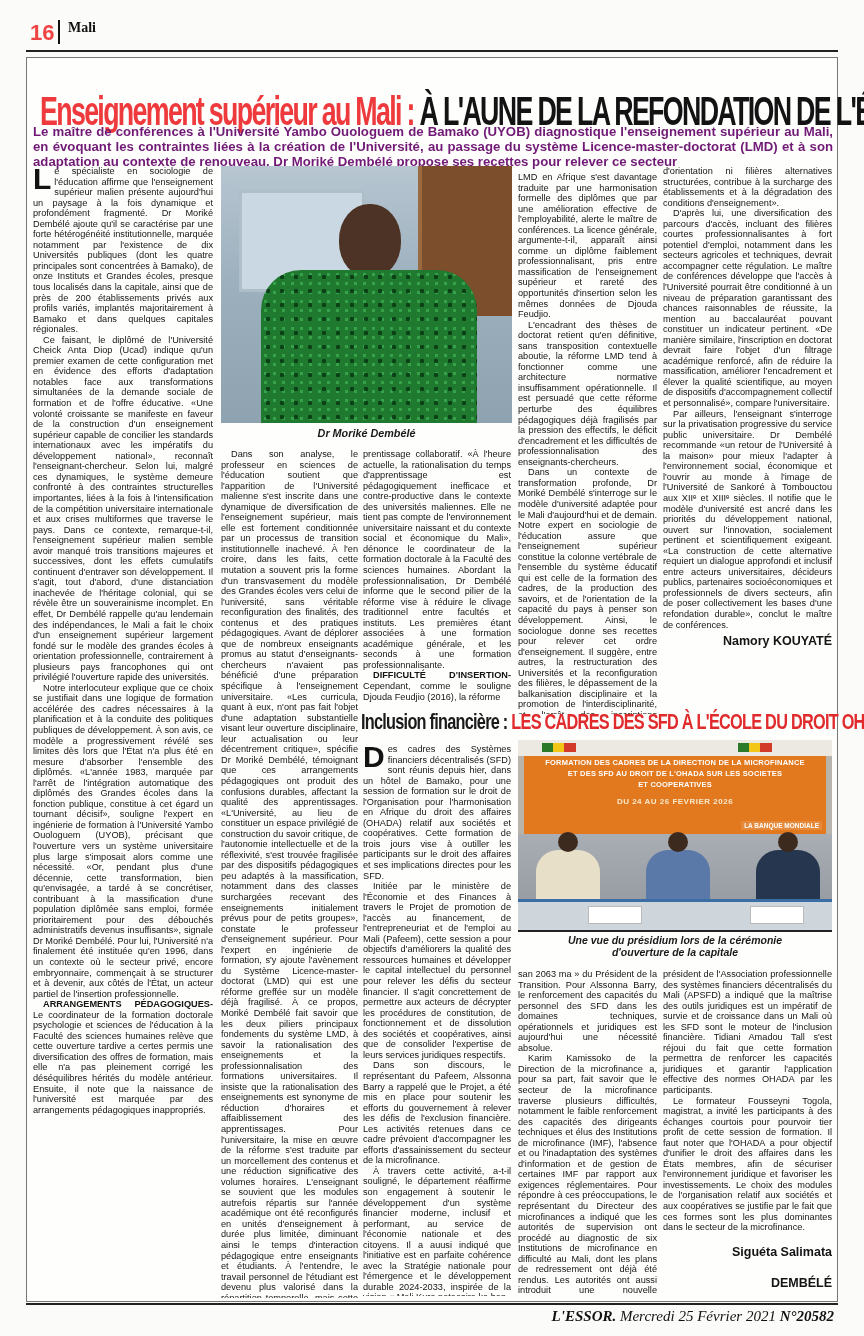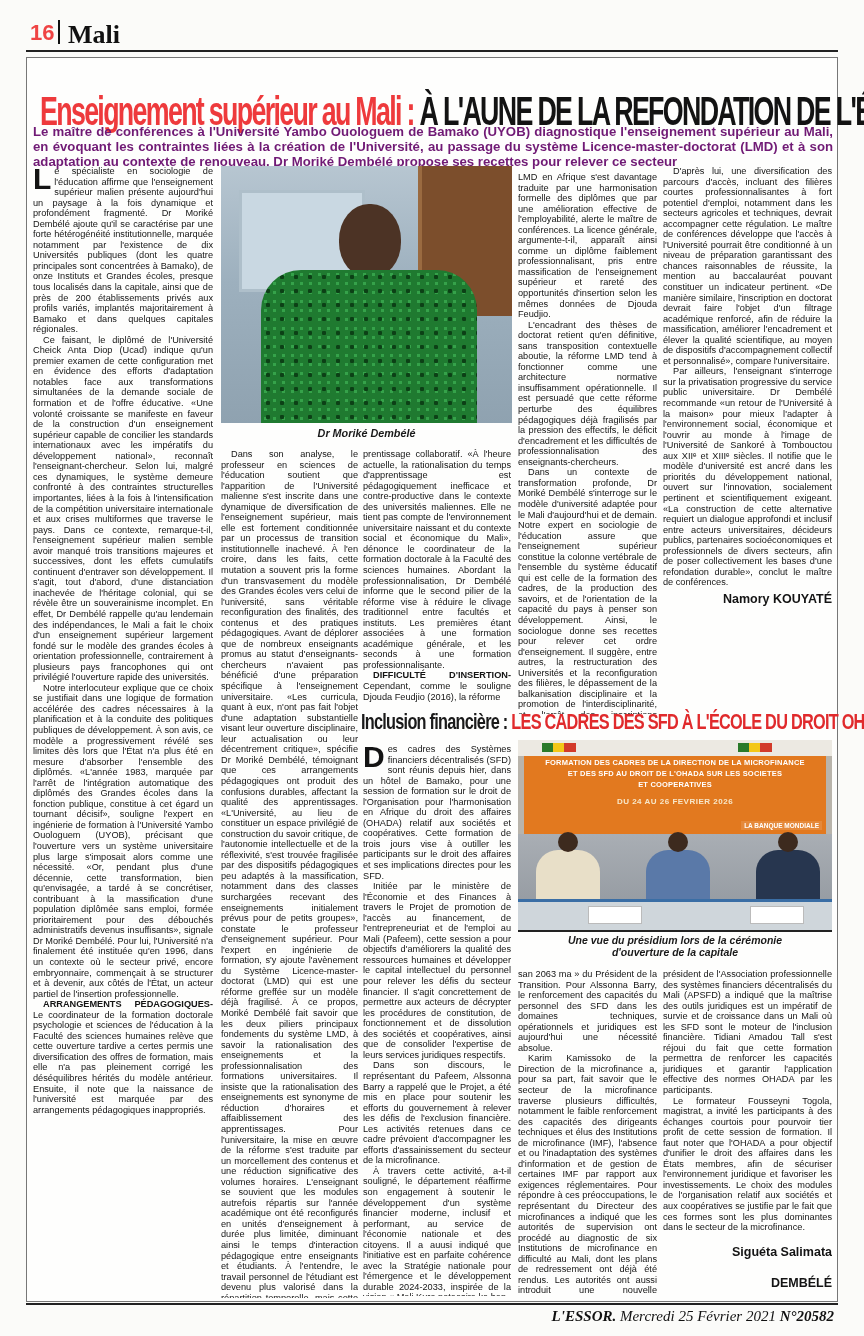--- a/index.html
+++ b/index.html
@@ -2,21 +2,21 @@
 <html><head>
 <meta charset="utf-8">
 <style>
   html,body{margin:0;padding:0;background:#e9e9e6;}
   .page{position:relative;width:864px;height:1336px;background:#fbfbf9;margin:0 auto;
         font-family:"Liberation Sans","DejaVu Sans",sans-serif;color:#1a1a1a;overflow:hidden;}
   
   .hdr-num{position:absolute;left:30px;top:20px;font-size:22px;font-weight:bold;color:#ef4444;
            font-family:"Liberation Sans",sans-serif;}
   .hdr-bar{position:absolute;left:58px;top:20px;width:2px;height:24px;background:#111;}
-  .hdr-sec{position:absolute;left:68px;top:20px;font-size:26px;font-weight:bold;
+  .hdr-sec{position:absolute;left:68px;top:20px;font-size:14px;font-weight:bold;
            font-family:"Liberation Serif","DejaVu Serif",serif;color:#111;}
   .hdr-rule{position:absolute;left:26px;right:26px;top:50px;height:2px;background:#222;}
   
   .frame{position:absolute;left:26px;top:57px;width:810px;height:1243px;border:1px solid #777;background:#fefefd;}
   
   .a1-head{position:absolute;left:40px;top:64px;width:1200px;white-space:nowrap;
            font-weight:bold;font-size:40px;letter-spacing:-2.5px;line-height:1.0;
            transform:scaleX(0.67);transform-origin:left top;}
   .a1-head .kick{color:#ee3a3c;}
   .a1-head .main{color:#131313;}
@@ -120,20 +120,21 @@
   <div class="bcol" id="a1c3">
       <p class="bp cont">prentissage collaboratif. «À l'heure actuelle, la rationalisation du temps d'apprentissage est pédagogiquement inefficace et contre-productive dans le contexte des universités maliennes. Elle ne tient pas compte de l'environnement universitaire naissant et du contexte social et économique du Mali», dénonce le coordinateur de la formation doctorale à la Faculté des sciences humaines. Abordant la professionnalisation, Dr Dembélé informe que le second pilier de la réforme vise à réduire le clivage traditionnel entre facultés et instituts. Les premières étant associées à une formation académique générale, et les seconds à une formation professionnalisante.</p>
       <p class="bp"><b>DIFFICULTÉ D'INSERTION-</b> Cependant, comme le souligne Djouda Feudjio (2016), la réforme</p>
     </div>
   <div class="bcol" id="a1c4">
       <p class="bp cont">LMD en Afrique s'est davantage traduite par une harmonisation formelle des diplômes que par une amélioration effective de l'employabilité, alerte le maître de conférences. La licence générale, argumente-t-il, apparaît ainsi comme un diplôme faiblement professionnalisant, pris entre massification de l'enseignement supérieur et rareté des opportunités d'insertion selon les mêmes données de Djouda Feudjio.</p>
       <p class="bp">L'encadrant des thèses de doctorat retient qu'en définitive, sans transposition contextuelle aboutie, la réforme LMD tend à fonctionner comme une architecture normative insuffisamment opérationnelle. Il est persuadé que cette réforme perturbe des équilibres pédagogiques déjà fragilisés par la pression des effectifs, le déficit d'encadrement et les difficultés de professionnalisation des enseignants-chercheurs.</p>
       <p class="bp">Dans un contexte de transformation profonde, Dr Moriké Dembélé s'interroge sur le modèle d'université adaptée pour le Mali d'aujourd'hui et de demain. Notre expert en sociologie de l'éducation assure que l'enseignement supérieur constitue la colonne vertébrale de l'ensemble du système éducatif qui est celle de la formation des cadres, de la production des savoirs, et de l'orientation de la capacité du pays à penser son développement. Ainsi, le sociologue donne ses recettes pour relever cet ordre d'enseignement. Il suggère, entre autres, la restructuration des Universités et la reconfiguration des filières, le dépassement de la balkanisation disciplinaire et la promotion de l'interdisciplinarité, et l'arrêt des inscriptions automatiques non régulées. Évoquant ce dernier point, le pédagogue exprime ceci : «L'inscription automatique de tous les titulaires du baccalauréat dans les Universités, sans dispositif</p>
     </div>
   <div class="bcol" id="a1c5">
+      <p class="bp cont">d'orientation ni filières alternatives structurées, contribue à la surcharge des établissements et à la dégradation des conditions d'enseignement».</p>
       <p class="bp">D'après lui, une diversification des parcours d'accès, incluant des filières courtes professionnalisantes à fort potentiel d'emploi, notamment dans les secteurs agricoles et techniques, devrait accompagner cette régulation. Le maître de conférences développe que l'accès à l'Université pourrait être conditionné à un niveau de préparation garantissant des chances raisonnables de réussite, la mention au baccalauréat pouvant constituer un indicateur pertinent. «De manière similaire, l'inscription en doctorat devrait faire l'objet d'un filtrage académique renforcé, afin de réduire la massification, améliorer l'encadrement et élever la qualité scientifique, au moyen de dispositifs d'accompagnement collectif et personnalisé», compare l'universitaire.</p>
       <p class="bp">Par ailleurs, l'enseignant s'interroge sur la privatisation progressive du service public universitaire. Dr Dembélé recommande «un retour de l'Université à la maison» pour mieux l'adapter à l'environnement social, économique et l'ouvrir au monde à l'image de l'Université de Sankoré à Tombouctou aux XIIᵉ et XIIIᵉ siècles. Il notifie que le modèle d'université est ancré dans les priorités du développement national, ouvert sur l'innovation, socialement pertinent et scientifiquement exigeant. «La construction de cette alternative requiert un dialogue approfondi et inclusif entre acteurs universitaires, décideurs publics, partenaires socioéconomiques et professionnels de divers secteurs, afin de poser collectivement les bases d'une refondation durable», conclut le maître de conférences.</p>
       <p class="byline1">Namory KOUYATÉ</p>
     </div>
 
   <div class="a2-head">
     <span class="kick">Inclusion financière : </span><span class="main">LES CADRES DES SFD À L'ÉCOLE DU DROIT OHADA</span>
   </div>
 
   <div class="photo2">

